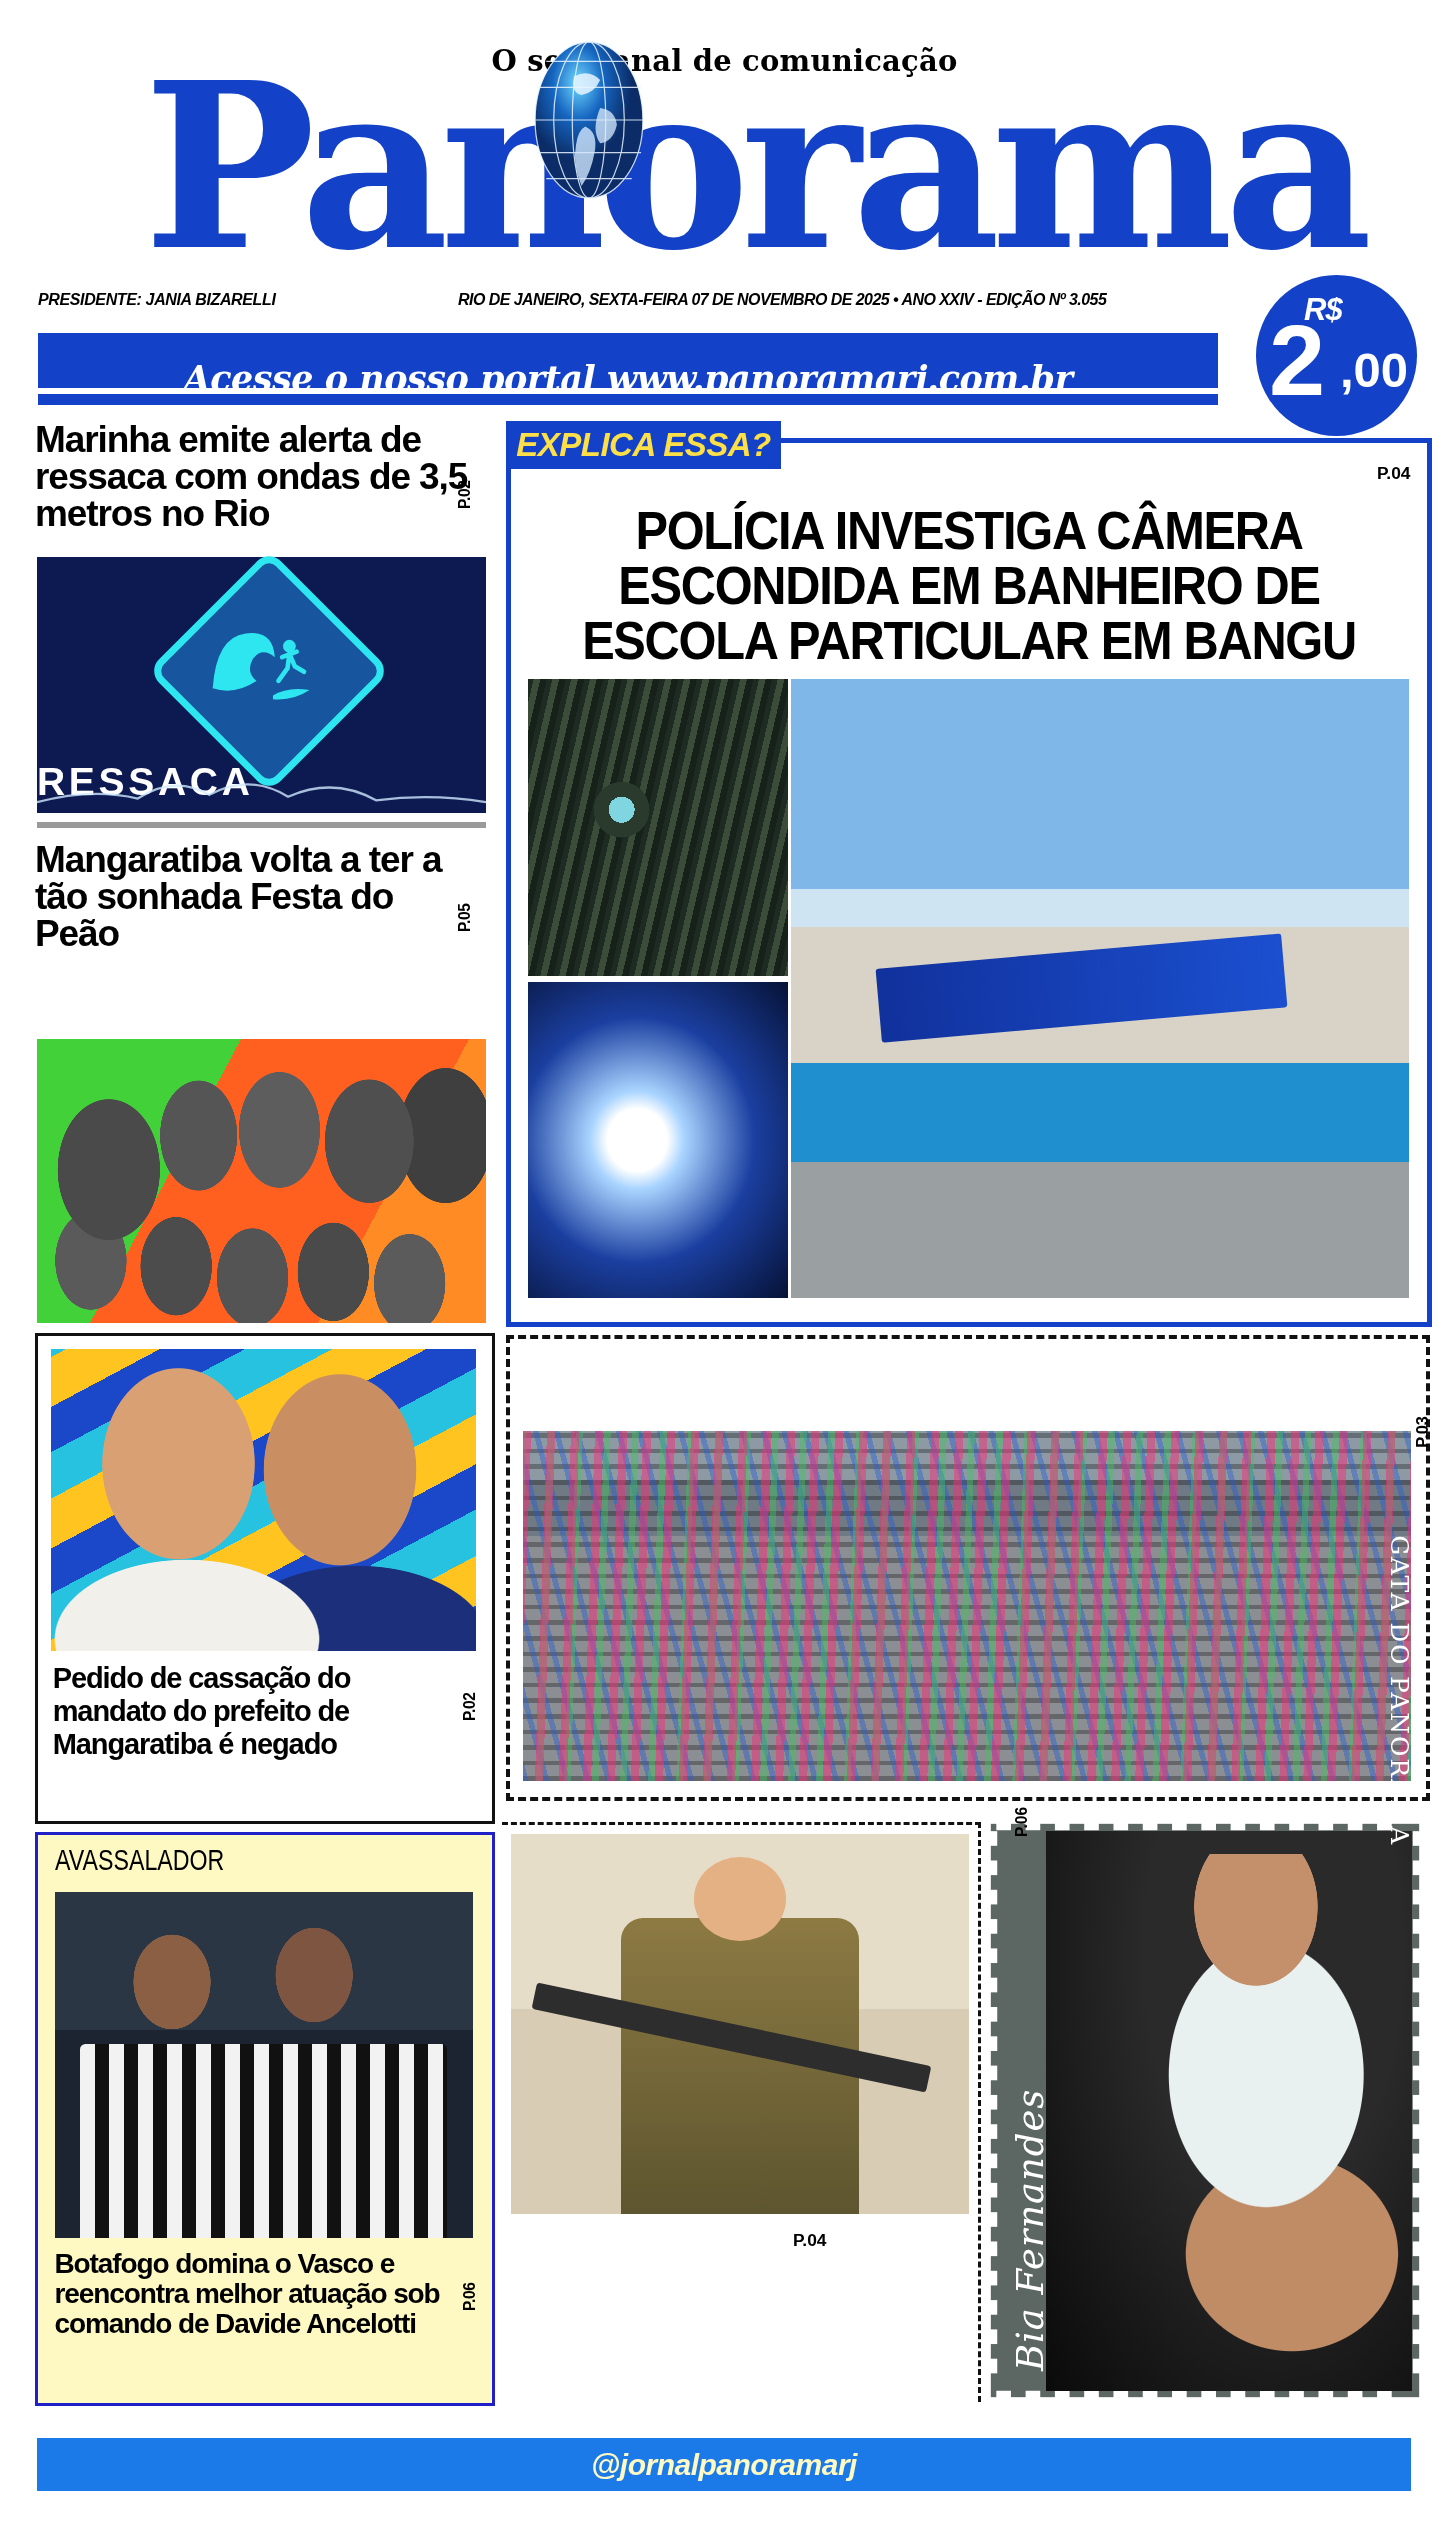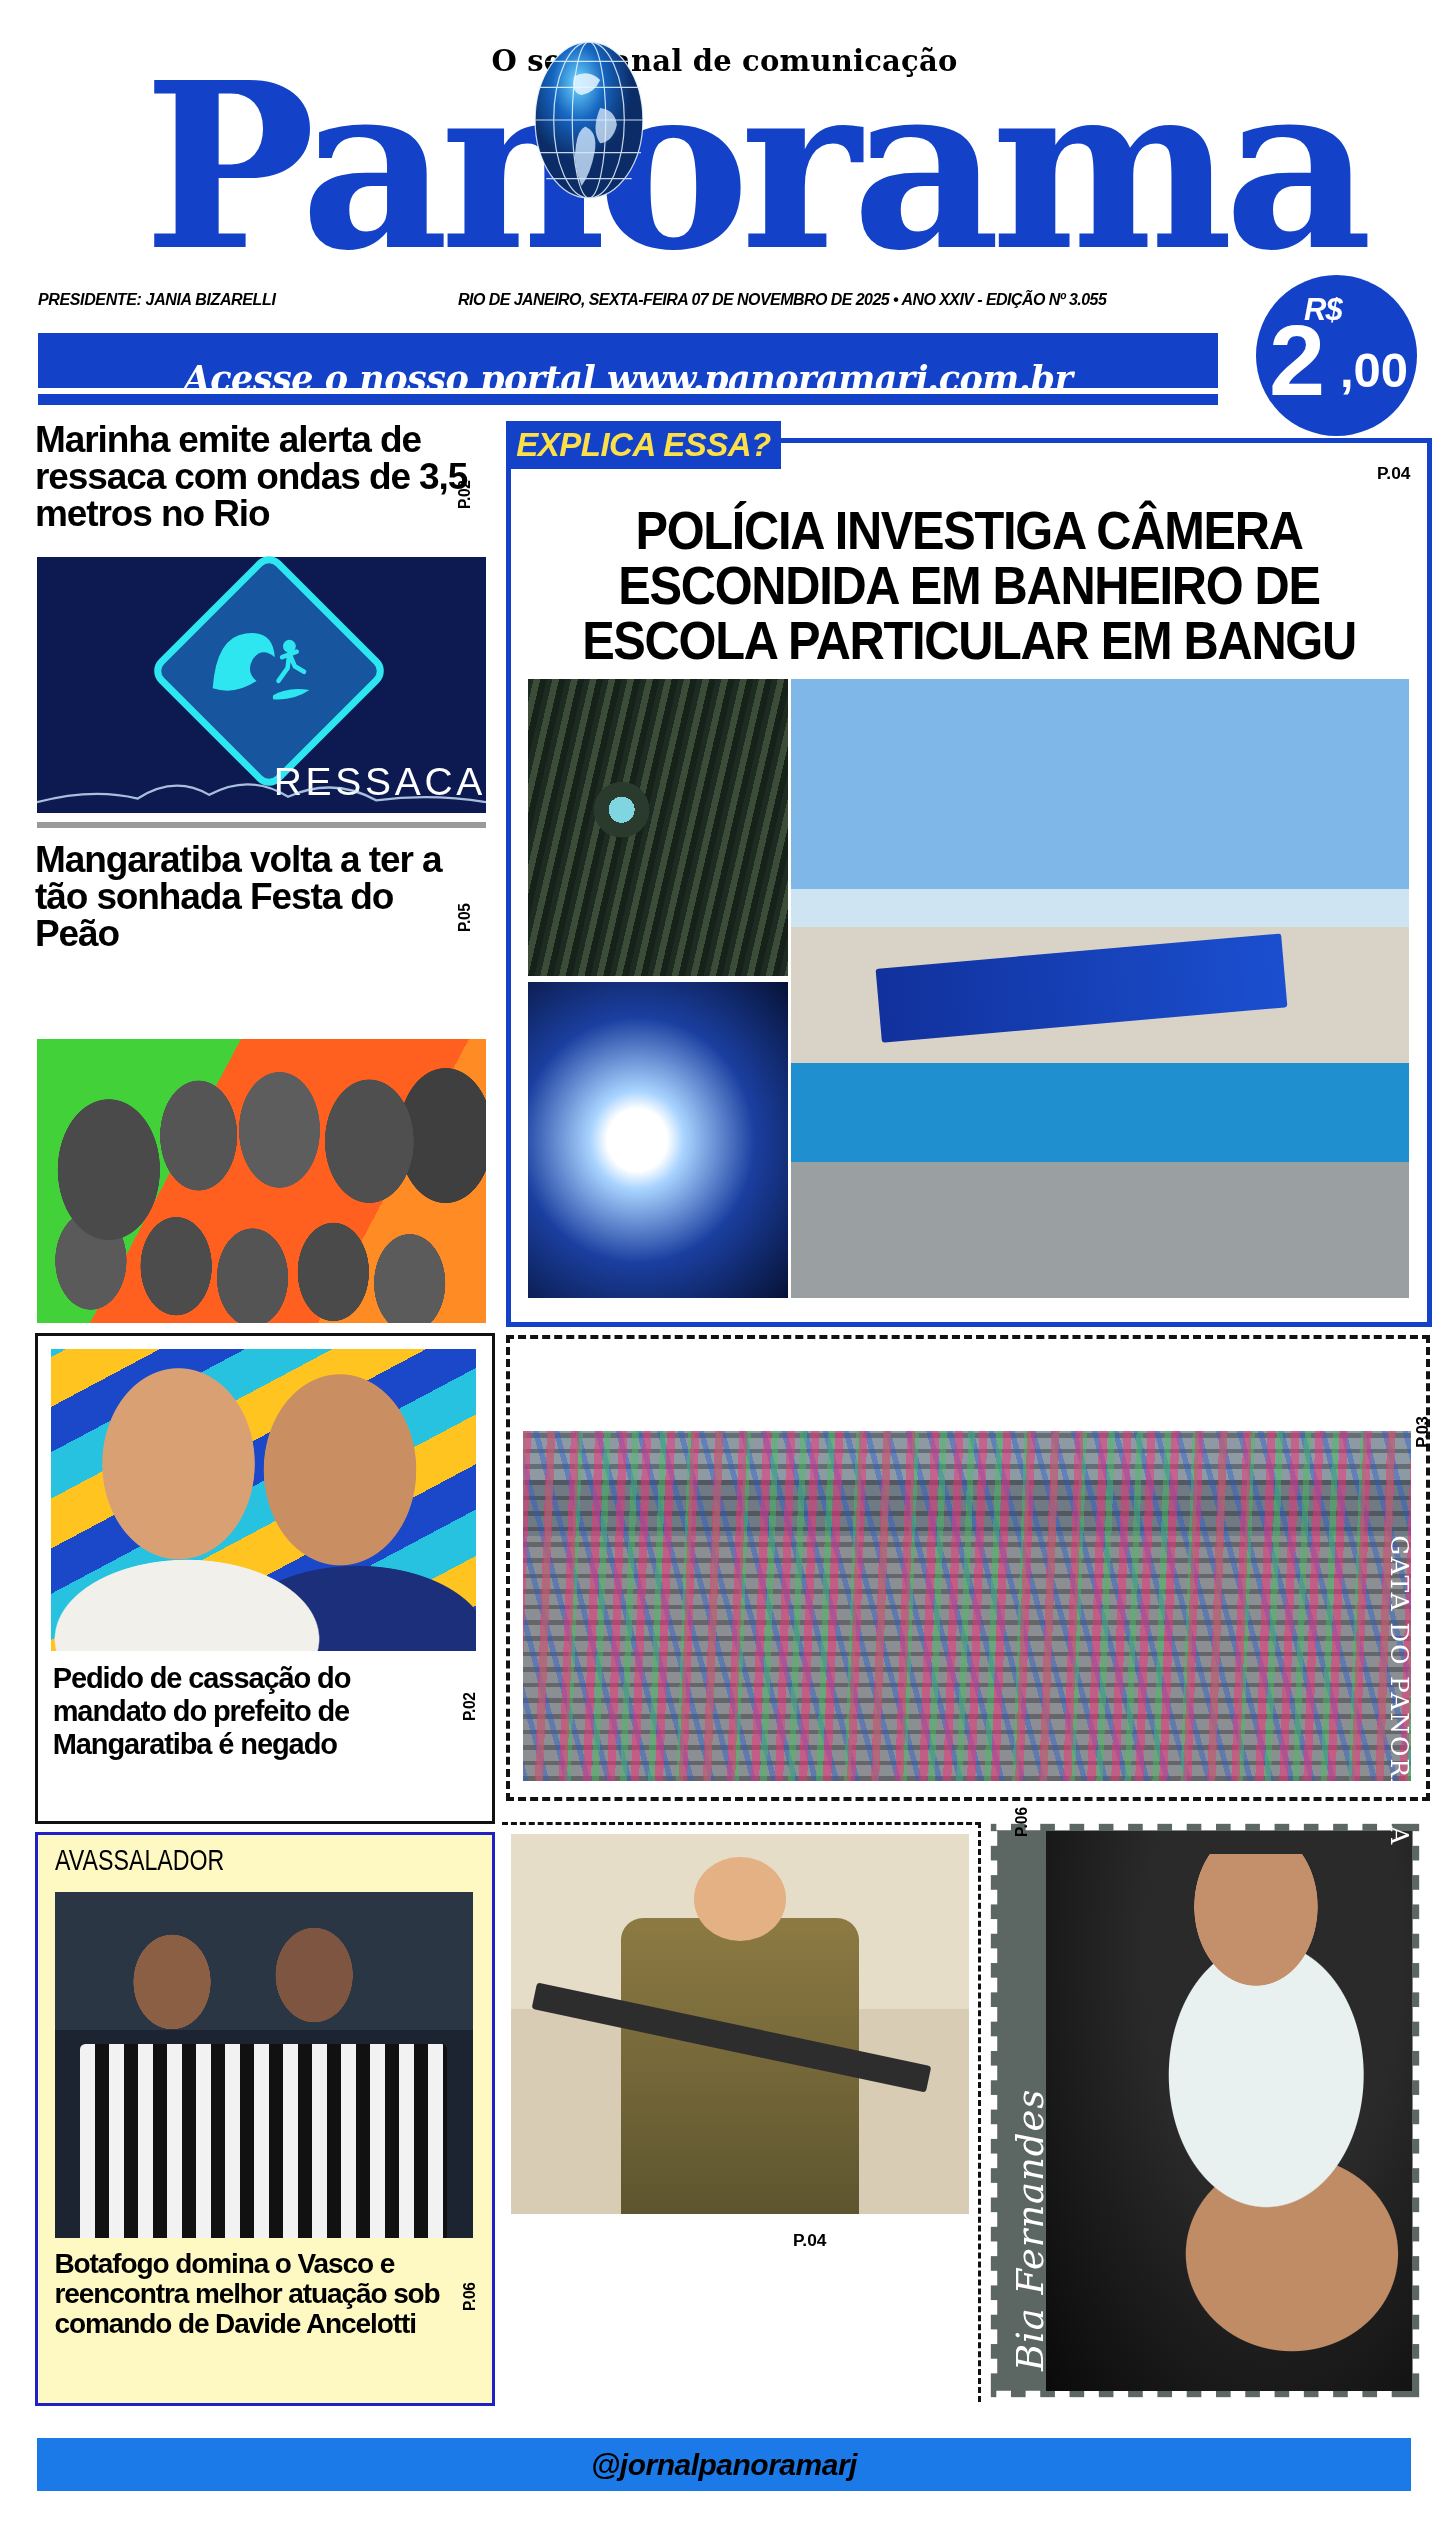--- a/index.html
+++ b/index.html
@@ -47,22 +47,22 @@
 
   .photo{position:absolute;overflow:hidden;background:#ccc;}
 
   
   .lc-h1{position:absolute;left:35px;top:421px;width:440px;font-size:37px;line-height:37px;}
   .ressaca{position:absolute;left:37px;top:557px;width:449px;height:256px;background:#0d1a52;}
   .ressaca .diamond{position:absolute;left:50%;top:27.5px;width:158px;height:158px;margin-left:-79px;
                     transform:rotate(45deg);border:7.3px solid #2ee6f0;border-radius:16.5px;
                     background:#17559e;}
   .ressaca .wave{position:absolute;left:50%;top:60px;margin-left:-57px;width:114px;height:95px;}
-  .ressaca .lbl{position:absolute;left:0;top:203px;width:100%;text-align:right;color:#fff;
-                font-size:39px;font-weight:400;letter-spacing:3.7px;}
+  .ressaca .lbl{position:absolute;left:0;top:203px;width:100%;text-align:left;color:#fff;
+                font-size:39px;font-weight:700;letter-spacing:3.7px;}
   .ressaca .skyline{position:absolute;left:0;bottom:9.2px;width:100%;height:42px;}
 
   .lc-rule{position:absolute;left:37px;top:822px;width:449px;height:6.4px;background:#9a9a9a;}
   .lc-h2{position:absolute;left:35px;top:841px;width:440px;font-size:37px;line-height:37px;}
   .festa{position:absolute;left:37px;top:1039px;width:449px;height:284px;}
 
   .lc-box1{position:absolute;left:35px;top:1333px;width:454px;height:485px;
            border:3.7px solid #111;background:#fff;}
   .lc-box1 .pic{position:absolute;left:13px;top:13px;width:425px;height:302px;overflow:hidden;}
   .lc-box1 .cap{position:absolute;left:14.7px;top:326px;width:403px;font-size:29px;line-height:33px;}
@@ -110,21 +110,21 @@
             transform:rotate(-90deg);transform-origin:left top;}
   .gata-name{position:absolute;left:20px;top:549px;font-size:37px;color:#fff;font-style:italic;
              font-family:"DejaVu Serif",serif;transform:rotate(-90deg);transform-origin:left top;
              white-space:nowrap;letter-spacing:0.9px;}
   .gata-label{position:absolute;right:7.3px;top:24px;font-size:25px;color:#fff;
               font-family:"DejaVu Serif",serif;letter-spacing:1.8px;white-space:nowrap;
               transform:rotate(90deg);transform-origin:right top;}
 
   
   .footer{position:absolute;left:37px;top:2438px;width:1374px;height:53px;background:#1b7ae8;}
-  .footer span{display:block;text-align:center;line-height:53px;color:#000000;font-weight:700;
+  .footer span{display:block;text-align:center;line-height:53px;color:#fef9c3;font-weight:700;
                font-style:italic;font-size:30px;letter-spacing:-0.5px;}
 
   
   .img-cam{width:100%;height:297px;background:
      radial-gradient(circle at 36% 44%, #7fd6e0 0 13px, #2a3a2c 13px 27.5px, transparent 28px),
      repeating-linear-gradient(103deg,#1e2b22 0 5.5px,#3b4c38 5.5px 12px,#16211a 12px 18.3px),
      linear-gradient(90deg,#223026,#4dd0c6);}
   .img-screen{flex:1;background:
      radial-gradient(ellipse at 42% 50%, #ffffff 0 14%, #a9d4ff 22%, #1b3fa0 55%, #061235 100%),
      linear-gradient(140deg,#0b1a44,#123a8c);}

